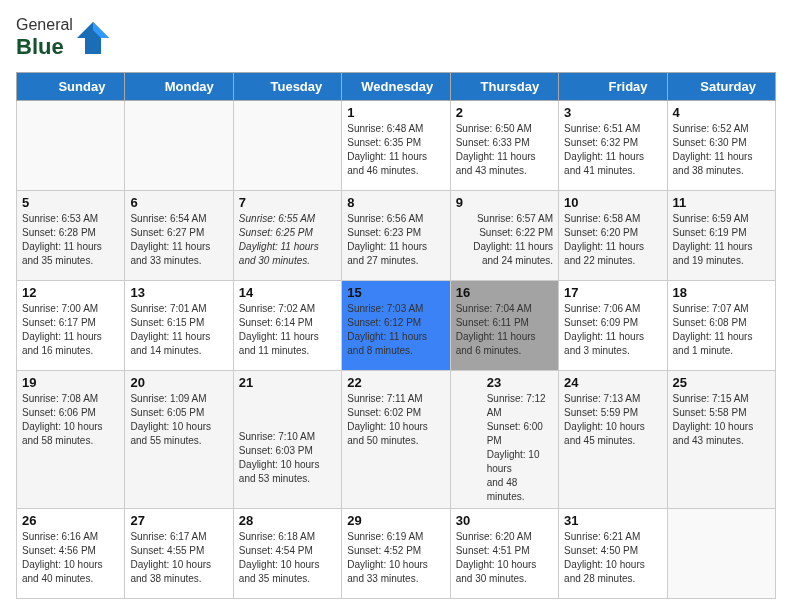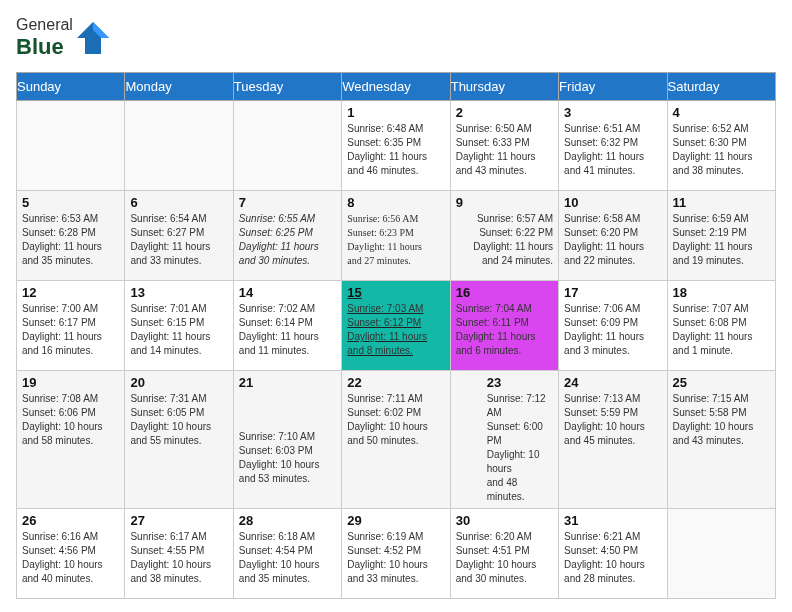--- a/index.html
+++ b/index.html
@@ -39,23 +39,23 @@
     }
     table {
       width: 100%;
       border-collapse: collapse;
       table-layout: fixed;
     }
     thead tr th {
       background-color: #2176c7;
       color: #fff;
       font-size: 13px;
-      font-weight: normal;
-      padding: 6px 0;
-      text-align: left;
+      font-weight: bold;
+      padding: 6px 19px;
+      text-align: right;
       border: 1px solid #aaa;
     }
     tbody tr td {
       border: 1px solid #ccc;
       vertical-align: top;
       padding: 4px 5px;
       font-size: 10.5px;
       color: #222;
       height: 90px;
       background: #fff;
@@ -162,21 +162,21 @@
         </td>
         <td style="background: rgb(245, 245, 245);">
           <div class="day-number">7</div>
           <div class="day-info" style="white-space: pre-line; font-style: italic;">Sunrise: 6:55 AM
 Sunset: 6:25 PM
 Daylight: 11 hours
 and 30 minutes.</div>
         </td>
         <td style="background: rgb(245, 245, 245);">
           <div class="day-number">8</div>
-          <div class="day-info" style="white-space: pre-line; font-family: Liberation Serif, serif;">Sunrise: 6:56 AM
+          <div class="day-info" style="white-space: pre-line;">Sunrise: 6:56 AM
 Sunset: 6:23 PM
 Daylight: 11 hours
 and 27 minutes.</div>
         </td>
         <td style="background: rgb(245, 245, 245);">
           <div class="day-number">9</div>
           <div class="day-info" style="white-space: pre-line; text-align: right;">Sunrise: 6:57 AM
 Sunset: 6:22 PM
 Daylight: 11 hours
 and 24 minutes.</div>
@@ -184,21 +184,21 @@
         <td style="background: rgb(245, 245, 245);">
           <div class="day-number">10</div>
           <div class="day-info" style="white-space: pre-line;">Sunrise: 6:58 AM
 Sunset: 6:20 PM
 Daylight: 11 hours
 and 22 minutes.</div>
         </td>
         <td style="background: rgb(245, 245, 245);">
           <div class="day-number">11</div>
           <div class="day-info" style="white-space: pre-line;">Sunrise: 6:59 AM
-Sunset: 2:19 PM
+Sunset: 6:19 PM
 Daylight: 11 hours
 and 19 minutes.</div>
         </td>
       </tr>
       <tr>
         <td style="background: rgb(255, 255, 255); margin-top: 38px;">
           <div class="day-number">12</div>
           <div class="day-info" style="white-space: pre-line;">Sunrise: 7:00 AM
 Sunset: 6:17 PM
 Daylight: 11 hours
@@ -211,28 +211,28 @@
 Daylight: 11 hours
 and 14 minutes.</div>
         </td>
         <td style="background: rgb(255, 255, 255);">
           <div class="day-number">14</div>
           <div class="day-info" style="white-space: pre-line;">Sunrise: 7:02 AM
 Sunset: 6:14 PM
 Daylight: 11 hours
 and 11 minutes.</div>
         </td>
-        <td style="background: #14b8a6; text-decoration: underline;">
+        <td style="background: #3b82f6;">
           <div class="day-number">15</div>
           <div class="day-info" style="white-space: pre-line;">Sunrise: 7:03 AM
 Sunset: 6:12 PM
 Daylight: 11 hours
 and 8 minutes.</div>
         </td>
-        <td style="background: #d946ef;">
+        <td style="background: #a3a3a3;">
           <div class="day-number">16</div>
           <div class="day-info" style="white-space: pre-line;">Sunrise: 7:04 AM
 Sunset: 6:11 PM
 Daylight: 11 hours
 and 6 minutes.</div>
         </td>
         <td style="background: rgb(255, 255, 255);">
           <div class="day-number">17</div>
           <div class="day-info" style="white-space: pre-line;">Sunrise: 7:06 AM
 Sunset: 6:09 PM
@@ -250,21 +250,21 @@
       <tr>
         <td style="background: rgb(245, 245, 245);">
           <div class="day-number">19</div>
           <div class="day-info" style="white-space: pre-line;">Sunrise: 7:08 AM
 Sunset: 6:06 PM
 Daylight: 10 hours
 and 58 minutes.</div>
         </td>
         <td style="background: rgb(245, 245, 245);">
           <div class="day-number">20</div>
-          <div class="day-info" style="white-space: pre-line;">Sunrise: 7:31 AM
+          <div class="day-info" style="white-space: pre-line;">Sunrise: 1:09 AM
 Sunset: 6:05 PM
 Daylight: 10 hours
 and 55 minutes.</div>
         </td>
         <td style="background: rgb(245, 245, 245);">
           <div class="day-number">21</div>
           <div class="day-info" style="white-space: pre-line; margin-top: 40px;">Sunrise: 7:10 AM
 Sunset: 6:03 PM
 Daylight: 10 hours
 and 53 minutes.</div>

